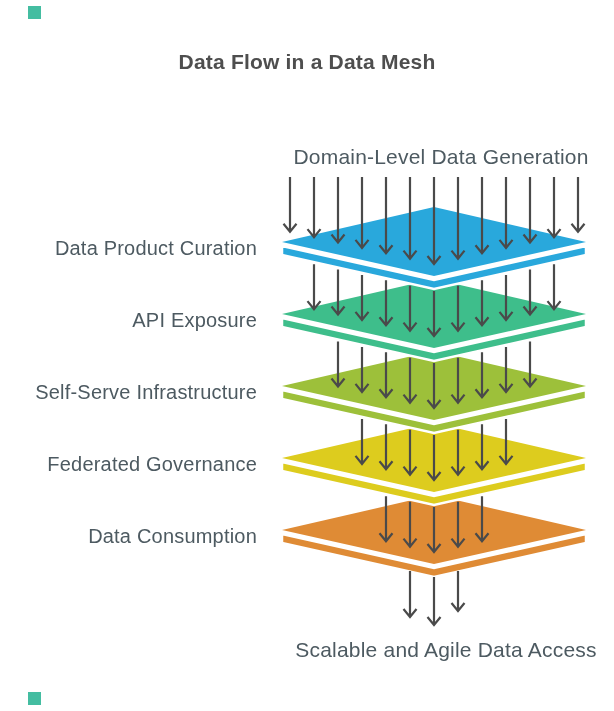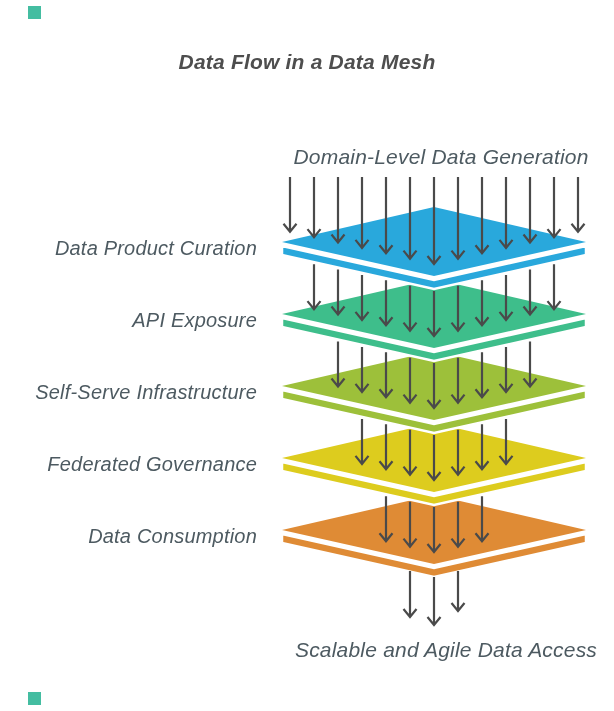--- a/index.html
+++ b/index.html
@@ -3,21 +3,20 @@
 <meta charset="utf-8">
 <style>
   html, body { margin: 0; padding: 0; background: #ffffff; }
   .canvas {
     position: relative;
     width: 614px;
     height: 711px;
     background: #ffffff;
     overflow: hidden;
     font-family: "Liberation Sans", sans-serif;
-    font-style: italic;
   }
   .corner-marker {
     position: absolute;
     left: 28px;
     width: 13px;
     height: 13px;
   }
   .corner-marker.top { top: 6px; }
   .corner-marker.bottom { top: 692px; }
   svg { display: block; }

